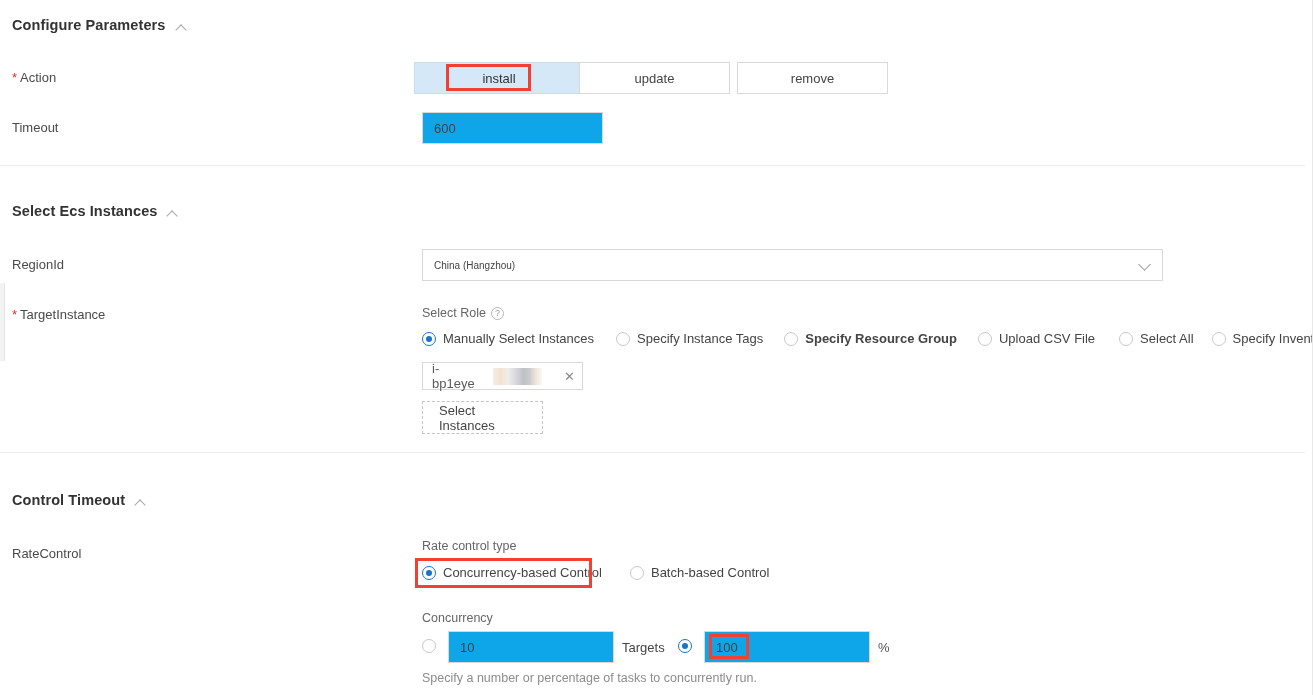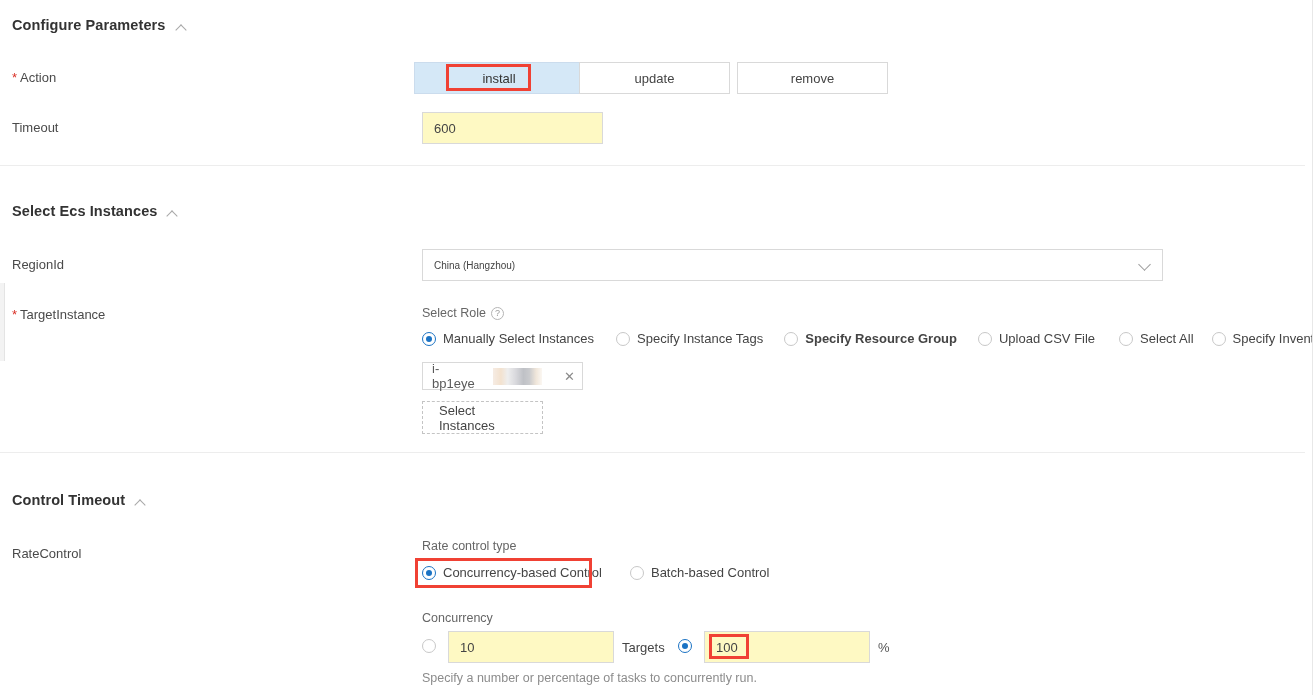--- a/index.html
+++ b/index.html
@@ -92,21 +92,21 @@
     background: #d5e8f7;
     border-color: #cbdced;
     color: #333333;
   }
 
   
   .text-input {
     position: absolute;
     height: 32px;
     border: 1px solid #d9d9d9;
-    background: #fef9c3;
+    background: #0ea5e9;
     font-size: 13px;
     color: #444444;
     padding: 0 11px;
     display: flex;
     align-items: center;
     font-family: "Liberation Sans", sans-serif;
     outline: none;
   }
   .select-box {
     position: absolute;

